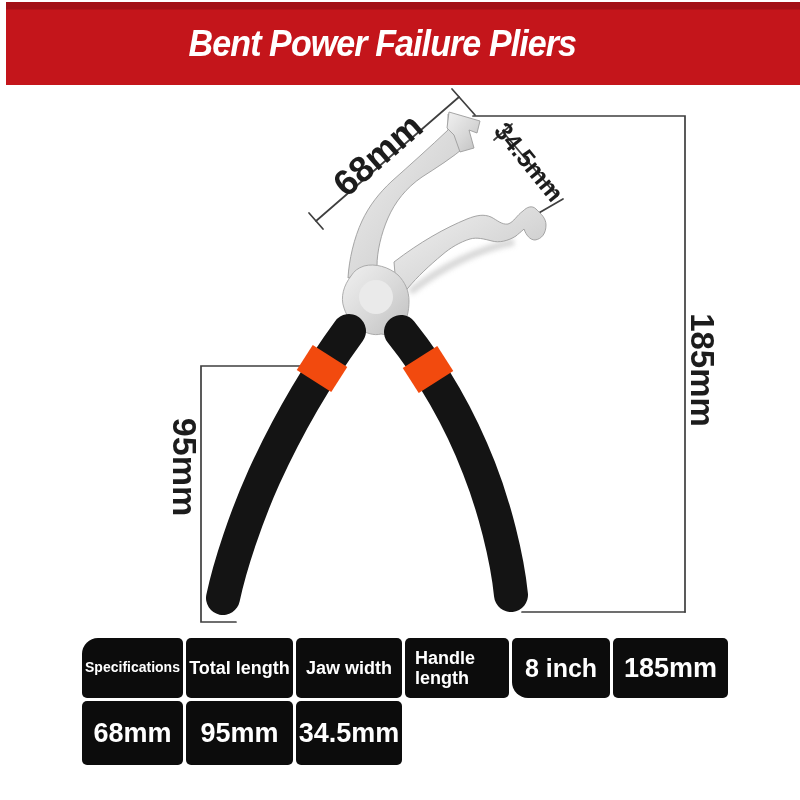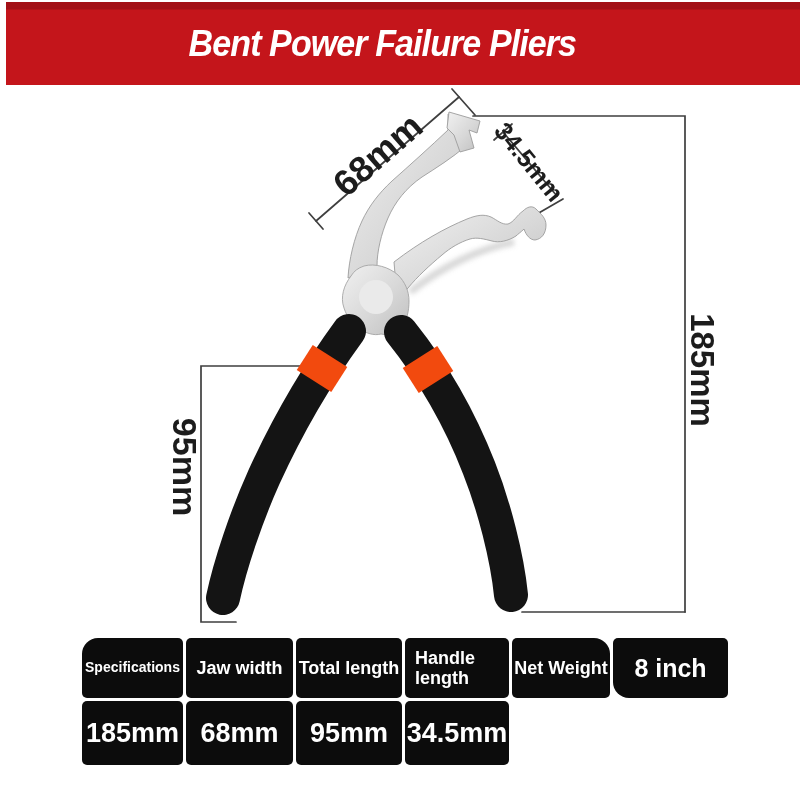--- a/index.html
+++ b/index.html
@@ -142,30 +142,27 @@
   <div class="dim-label dim-68">68mm</div>
   <div class="dim-label dim-345">34.5mm</div>
   <div class="dim-label dim-185">185mm</div>
   <div class="dim-label dim-95">95mm</div>
 
   <div class="spec-table">
     <div class="cell h small tl">
       <span class="inner">Specifications</span>
     </div>
     <div class="cell h">
-      <span class="inner">Jaw width</span>
+      <span class="inner">Total length</span>
     </div>
     <div class="cell h">
-      <span class="inner">Total length</span>
+      <span class="inner">Jaw width</span>
     </div>
     <div class="cell h leftal">
       <span class="inner">Handle length</span>
-    </div>
-    <div class="cell h tr">
-      <span class="inner">Net Weight</span>
     </div>
 
     <div class="cell v first bl">8 inch</div>
     <div class="cell v">185mm</div>
     <div class="cell v">68mm</div>
     <div class="cell v">95mm</div>
     <div class="cell v">34.5mm</div>
   </div>
 
 </div>

